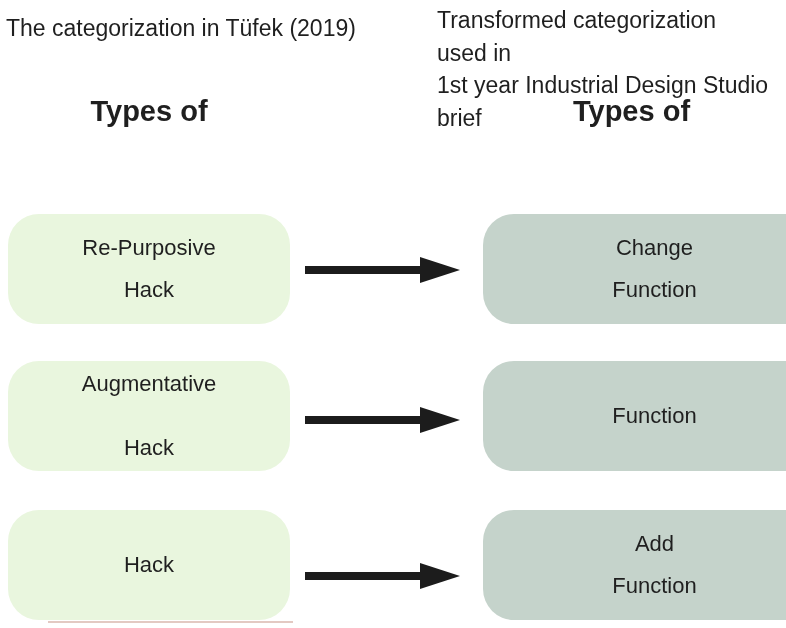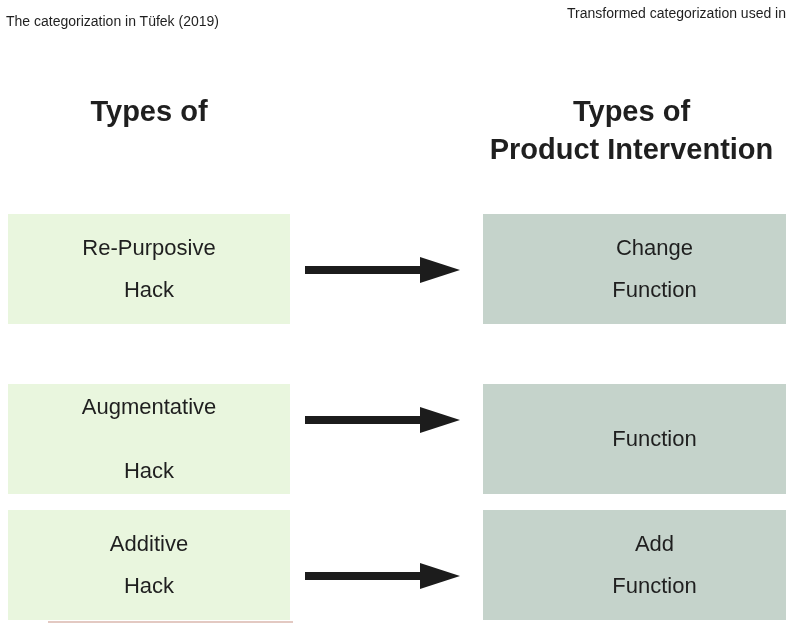--- a/index.html
+++ b/index.html
@@ -10,26 +10,26 @@
   .canvas {
     position: relative;
     width: 786px;
     height: 628px;
     background: var(--background, #ffffff);
     overflow: hidden;
     color: var(--text, #1f1f1f);
   }
   .caption {
     position: absolute;
-    font-size: 14px;
+    font-size: 23px;
     line-height: 1.42;
     color: var(--text, #1f1f1f);
   }
   .caption-left { left: 6px; top: 12px; width: 360px; text-align: left; }
-  .caption-right { left: 452px; top: 4px; width: 334px; text-align: right; }
+  .caption-right { left: 437px; top: 4px; width: 334px; text-align: left; }
   .caption span { display: block; }
   .col-heading {
     position: absolute;
     top: 92px;
     text-align: center;
     font-weight: bold;
     font-size: 29px;
     line-height: 1.32;
     color: var(--text, #1f1f1f);
   }
@@ -39,26 +39,27 @@
   .box {
     position: absolute;
     display: flex;
     flex-direction: column;
     align-items: center;
     justify-content: center;
     text-align: center;
     font-size: 22px;
     line-height: 1.9;
     height: 110px;
+    border-radius: 31px;
   }
   .box span { display: block; }
   .box-hack { left: 8px; width: 282px; background: var(--hack-box, #e9f6de); }
   .box-intervention { left: 483px; width: 343px; background: var(--intervention-box, #c5d3cb); }
   .row-1 .box { top: 214px; }
-  .row-2 .box { top: 384px; gap: 22px; }
+  .row-2 .box { top: 361px; gap: 22px; }
   .row-3 .box { top: 510px; }
   .arrow {
     position: absolute;
     left: 305px;
     width: 155px;
     height: 26px;
   }
   .row-1 .arrow { top: 257px; }
   .row-2 .arrow { top: 407px; }
   .row-3 .arrow { top: 563px; }
@@ -86,29 +87,29 @@
 </style>
 </head>
 <body>
 
 <div class="canvas">
 
   <div class="caption caption-left">The categorization in Tüfek (2019)</div>
 
   <div class="caption caption-right">
     <span>Transformed categorization used in</span>
+    <span>1st year Industrial Design Studio brief</span>
   </div>
 
   <div class="col-heading heading-left">
     <span>Types of</span>
   </div>
 
   <div class="col-heading heading-right">
     <span>Types of</span>
-    <span>Product Intervention</span>
   </div>
 
   <div class="row row-1">
     <div class="box box-hack">
       <span>Re-Purposive</span>
       <span>Hack</span>
     </div>
     <div class="arrow">
       <div class="shaft"></div>
       <div class="head"></div>
@@ -128,21 +129,20 @@
       <div class="shaft"></div>
       <div class="head"></div>
     </div>
     <div class="box box-intervention">
       <span>Function</span>
     </div>
   </div>
 
   <div class="row row-3">
     <div class="box box-hack">
-      <span>Additive</span>
       <span>Hack</span>
     </div>
     <div class="arrow">
       <div class="shaft"></div>
       <div class="head"></div>
     </div>
     <div class="box box-intervention">
       <span>Add</span>
       <span>Function</span>
     </div>

